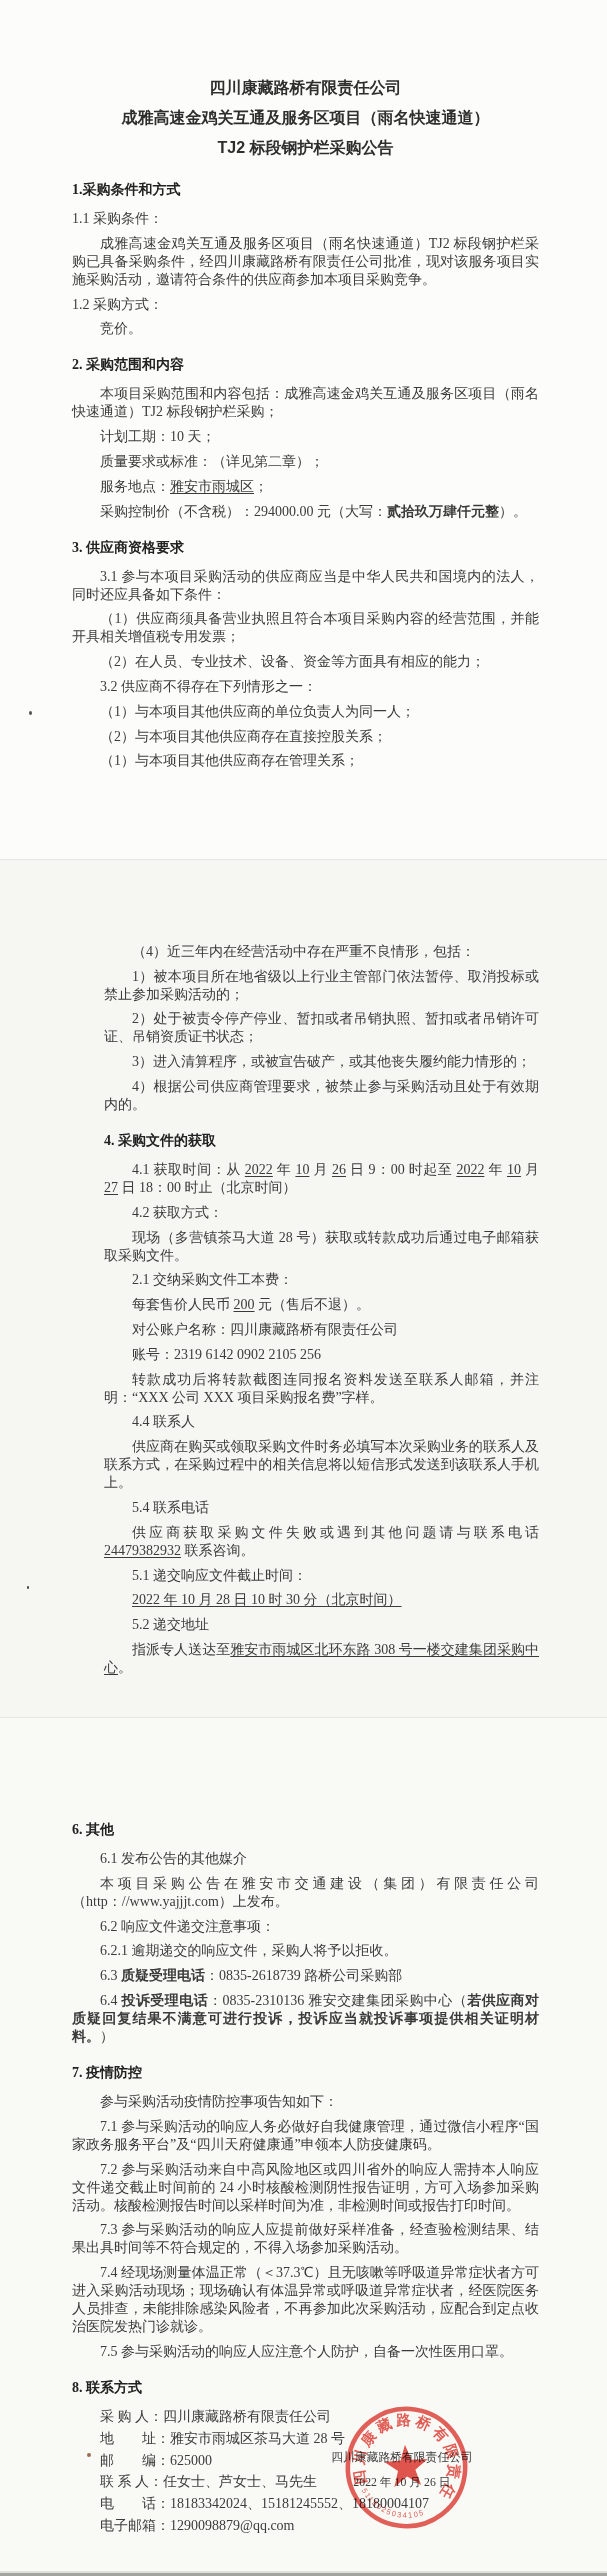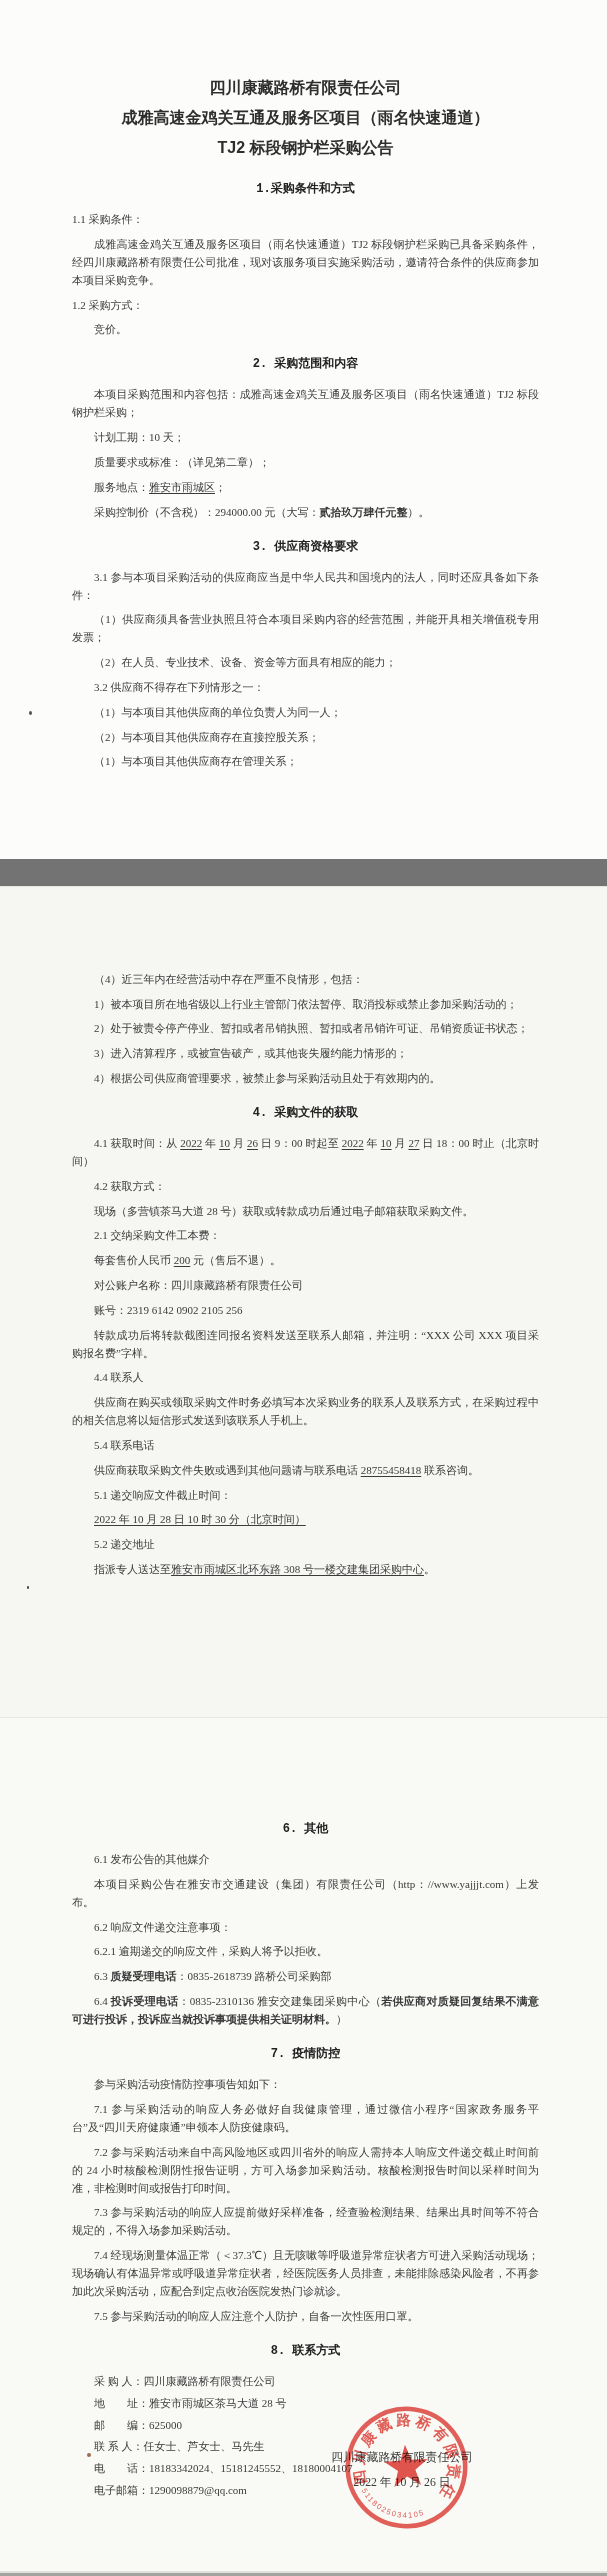--- a/index.html
+++ b/index.html
@@ -1,26 +1,26 @@
 <!DOCTYPE html>
 <html style="font-size:12px"><head>
 <meta charset="utf-8">
 <style>
   html,body{margin:0;padding:0;background:#ffffff;}
-  #canvas{position:relative;width:607px;height:2576px;background:#737373;overflow:hidden;
+  #canvas{position:relative;width:607px;height:2576px;background:#f9a8d4;overflow:hidden;
           font-family:"Liberation Serif", serif;color:#3b3b3b;}
   .page{position:absolute;left:0;width:607px;box-sizing:border-box;overflow:hidden;}
   #p1{top:0;height:859px;background:#fcfcfa;padding:73px 68px 0 72px;}
-  #p2{top:859px;height:858px;background:#f6f6f3;padding:76px 68px 0 72px;border-top:0.8px solid #e6e6e2;margin-top:27px;}
+  #p2{top:859px;height:858px;background:#f6f6f3;padding:76px 68px 0 104px;border-top:0.8px solid #e6e6e2;}
   #p3{top:1717px;height:859px;background:#f9f9f6;padding:85px 68px 0 72px;border-top:0.8px solid #e6e6e2;}
   .title{font-family:"Liberation Sans", sans-serif;font-weight:700;font-size:16px;line-height:30px;
          text-align:center;color:#2e2e2e;text-indent:0;}
-  .hd{font-family:Liberation Mono, monospace;font-weight:700;font-size:12px;line-height:23px;
-      margin:15px 0 9px;color:#222;text-align:center;}
-  .p{font-size:11px;line-height:18px;margin:6.8px 0;text-align:justify;}
+  .hd{font-family:Liberation Serif, serif;font-weight:700;font-size:14px;line-height:23px;
+      margin:15px 0 9px;color:#222;text-align:left;}
+  .p{font-size:14px;line-height:18px;margin:6.8px 0;text-align:justify;}
   .pi{text-indent:2em;}
   .pc{margin:3.8px 0;}
   .u{text-decoration:underline;text-underline-offset:2.3px;text-decoration-thickness:0.8px;}
   .b{font-weight:700;}
   .signature{position:absolute;left:288px;top:727px;width:228px;text-align:center;
              font-size:11.8px;line-height:25px;color:#3b3b3b;}
   .seal{position:absolute;left:341px;top:684px;width:131px;height:131px;
         mix-blend-mode:multiply;transform:rotate(8deg);}
   .sealTxt{font-family:"Liberation Sans", sans-serif;font-size:19px;letter-spacing:5px;font-weight:700;
            fill:rgba(224,58,50,0.82);}
@@ -74,21 +74,21 @@
       <div class="p pi"><span>4.2 获取方式：</span></div>
       <div class="p pi"><span>现场（多营镇茶马大道 28 号）获取或转款成功后通过电子邮箱获取采购文件。</span></div>
       <div class="p pi"><span>2.1 交纳采购文件工本费：</span></div>
       <div class="p pi"><span>每套售价人民币 </span><span class="u">200</span><span> 元（售后不退）。</span></div>
       <div class="p pi"><span>对公账户名称：四川康藏路桥有限责任公司</span></div>
       <div class="p pi"><span>账号：2319 6142 0902 2105 256</span></div>
       <div class="p pi"><span>转款成功后将转款截图连同报名资料发送至联系人邮箱，并注明：“XXX 公司 XXX 项目采购报名费”字样。</span></div>
       <div class="p pi"><span>4.4 联系人</span></div>
       <div class="p pi"><span>供应商在购买或领取采购文件时务必填写本次采购业务的联系人及联系方式，在采购过程中的相关信息将以短信形式发送到该联系人手机上。</span></div>
       <div class="p pi"><span>5.4 联系电话</span></div>
-      <div class="p pi"><span>供应商获取采购文件失败或遇到其他问题请与联系电话 </span><span class="u">28755458418</span><span> 联系咨询。</span></div>
+      <div class="p pi"><span>供应商获取采购文件失败或遇到其他问题请与联系电话 </span><span class="u">24479382932</span><span> 联系咨询。</span></div>
       <div class="p pi"><span>5.1 递交响应文件截止时间：</span></div>
       <div class="p pi"><span class="u">2022 年 10 月 28 日 10 时 30 分（北京时间）</span></div>
       <div class="p pi"><span>5.2 递交地址</span></div>
       <div class="p pi"><span>指派专人送达至</span><span class="u">雅安市雨城区北环东路 308 号一楼交建集团采购中心</span><span>。</span></div>
     </div>
 
   <div class="page" id="p3">
 
     <div class="signature">
       <div>四川康藏路桥有限责任公司</div>

